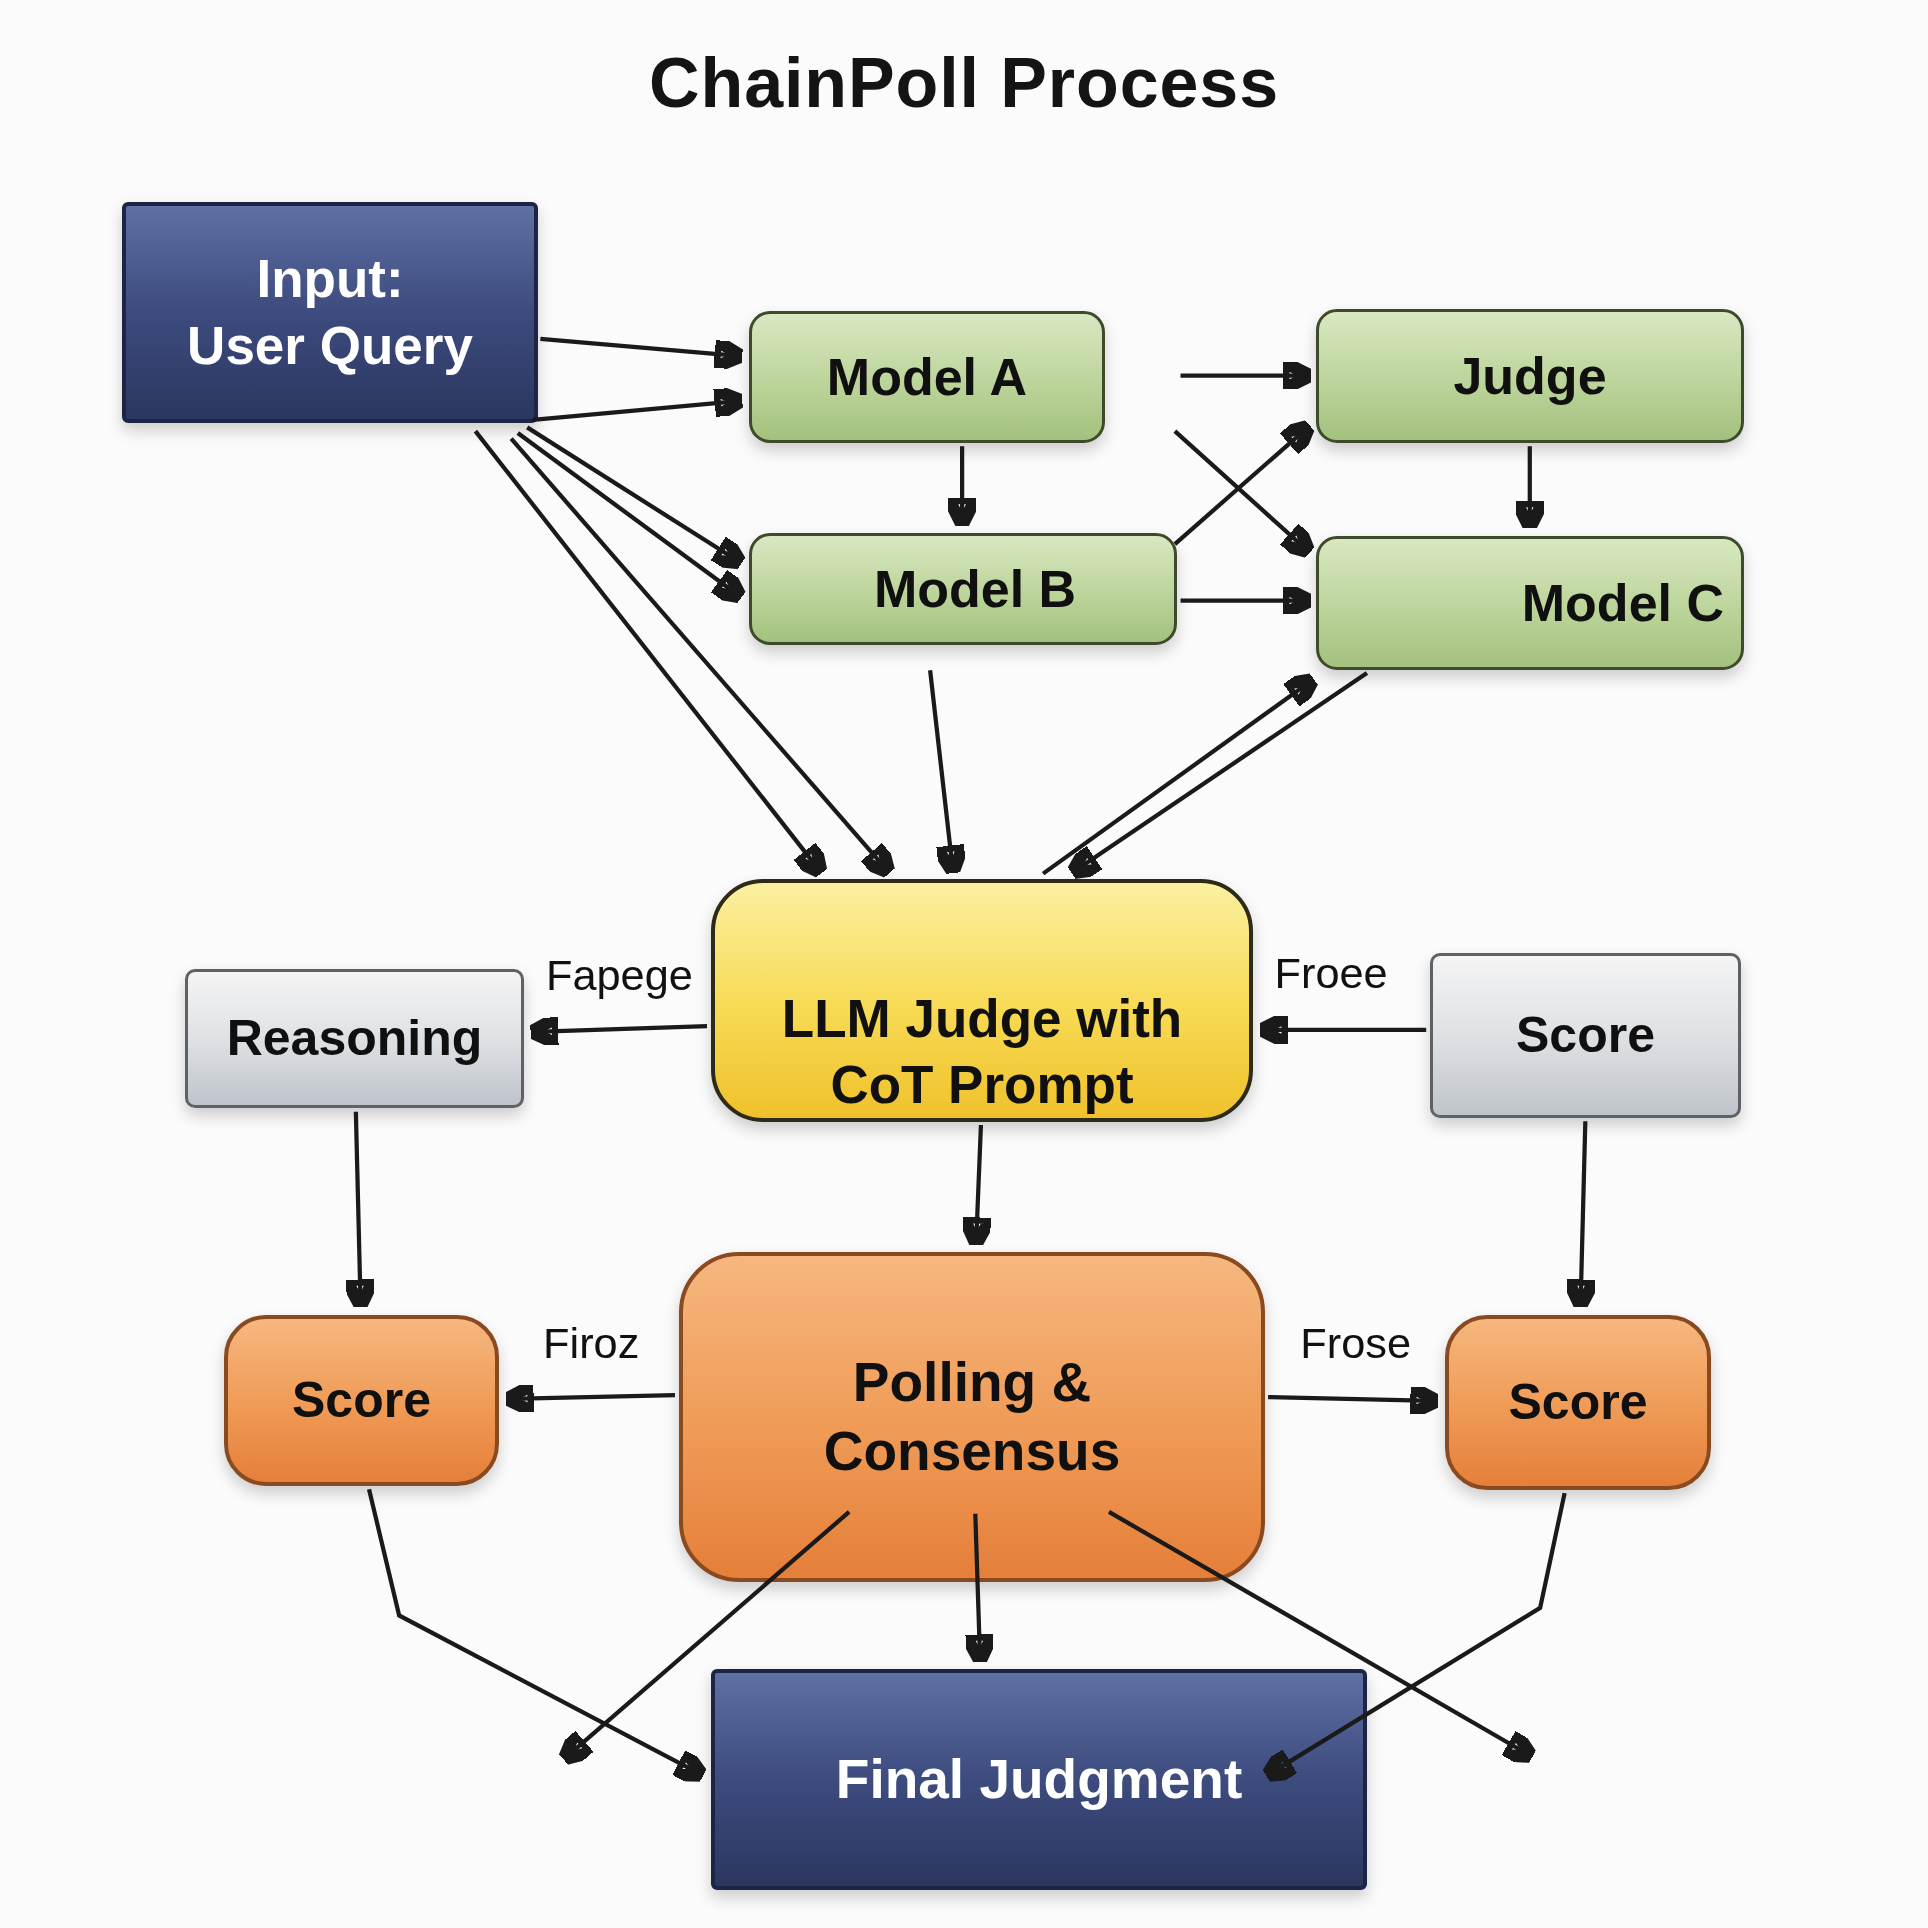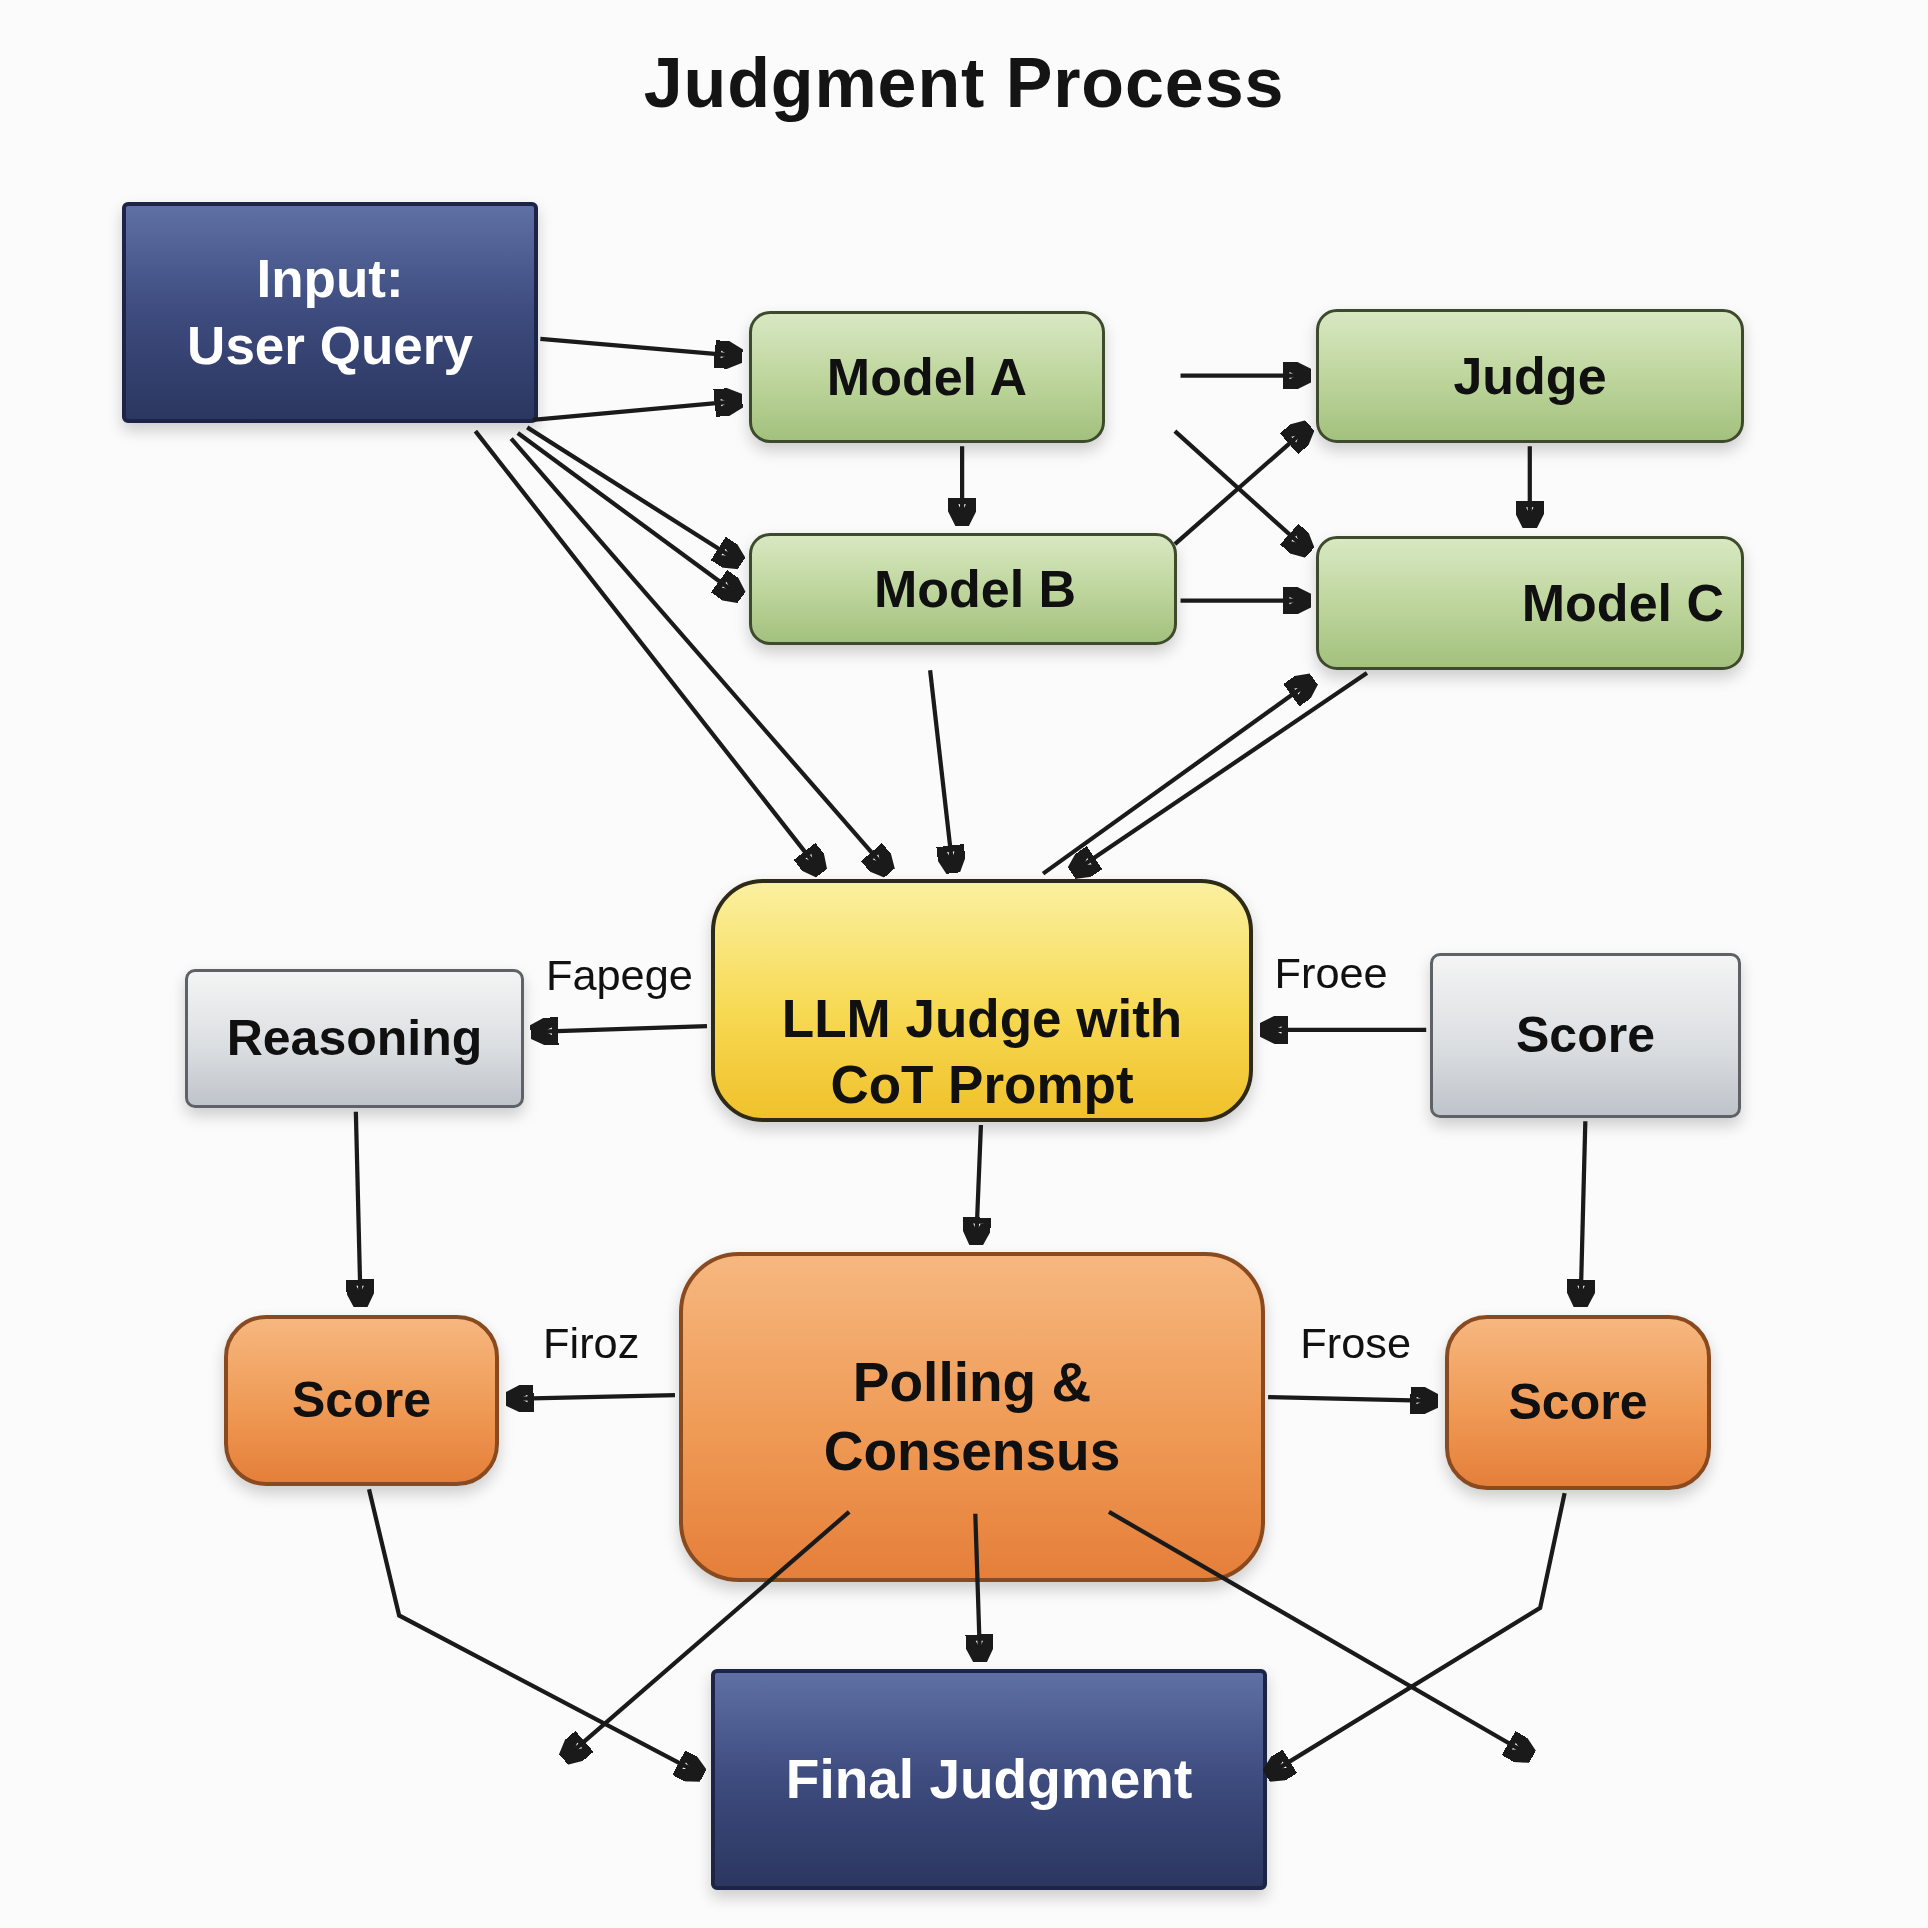--- a/index.html
+++ b/index.html
@@ -79,21 +79,21 @@
   #node-model-a      { left: 749px;  top: 311px;  width: 356px; height: 132px; font-size: 52px; }
   #node-model-top    { left: 1316px; top: 309px;  width: 428px; height: 134px; font-size: 52px; }
   #node-model-b      { left: 749px;  top: 533px;  width: 428px; height: 112px; font-size: 52px; padding-left: 24px; }
   #node-model-c      { left: 1316px; top: 536px;  width: 428px; height: 134px; font-size: 52px; justify-content: flex-end; }
   #node-llm-judge    { left: 711px;  top: 879px;  width: 542px; height: 243px; font-size: 53px; }
   #node-reasoning    { left: 185px;  top: 969px; width: 339px; height: 139px; font-size: 50px; }
   #node-score-gray   { left: 1430px; top: 953px; width: 311px; height: 165px; font-size: 50px; }
   #node-polling      { left: 679px;  top: 1252px; width: 586px; height: 330px; font-size: 55px; border-radius: 60px; }
   #node-score-left   { left: 224px;  top: 1315px; width: 275px; height: 171px; font-size: 50px; }
   #node-score-right  { left: 1445px; top: 1315px; width: 266px; height: 175px; font-size: 50px; }
-  #node-final        { left: 711px;  top: 1669px; width: 556px; height: 221px; font-size: 55px; text-align: right; }
+  #node-final        { left: 711px;  top: 1669px; width: 656px; height: 221px; font-size: 55px; text-align: right; }
   #edges-layer {
     position: absolute;
     left: 0;
     top: 0;
     width: 1928px;
     height: 1928px;
     z-index: 3;
     pointer-events: none;
   }
   #edges-layer path, #edges-layer line, #edges-layer polyline {
@@ -106,21 +106,21 @@
     fill: #111111;
     font-family: "Liberation Sans", "DejaVu Sans", sans-serif;
     text-anchor: middle;
   }
 </style>
 </head>
 <body>
 
 <div id="canvas">
 
-  <h1 id="diagram-title">Judgment Process</h1>
+  <h1 id="diagram-title">ChainPoll Process</h1>
 
   <div class="node navy" id="node-input">
     <span class="label">Input:
 User Query</span>
   </div>
   <div class="node green" id="node-model-a">
     <span class="label">Model A</span>
   </div>
   <div class="node green" id="node-model-top">
     <span class="label">Judge</span>

